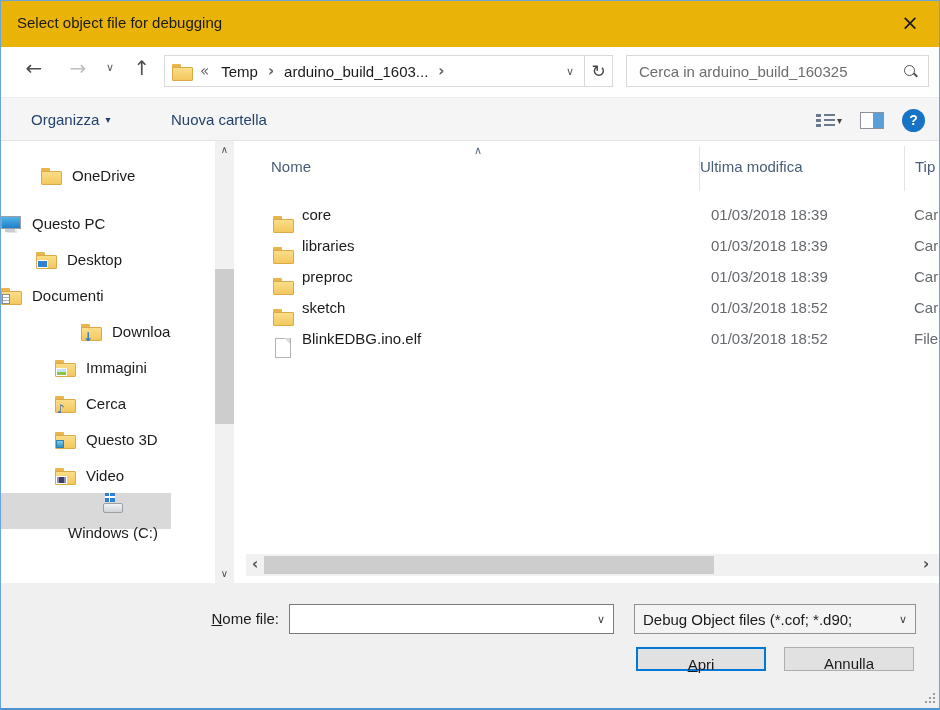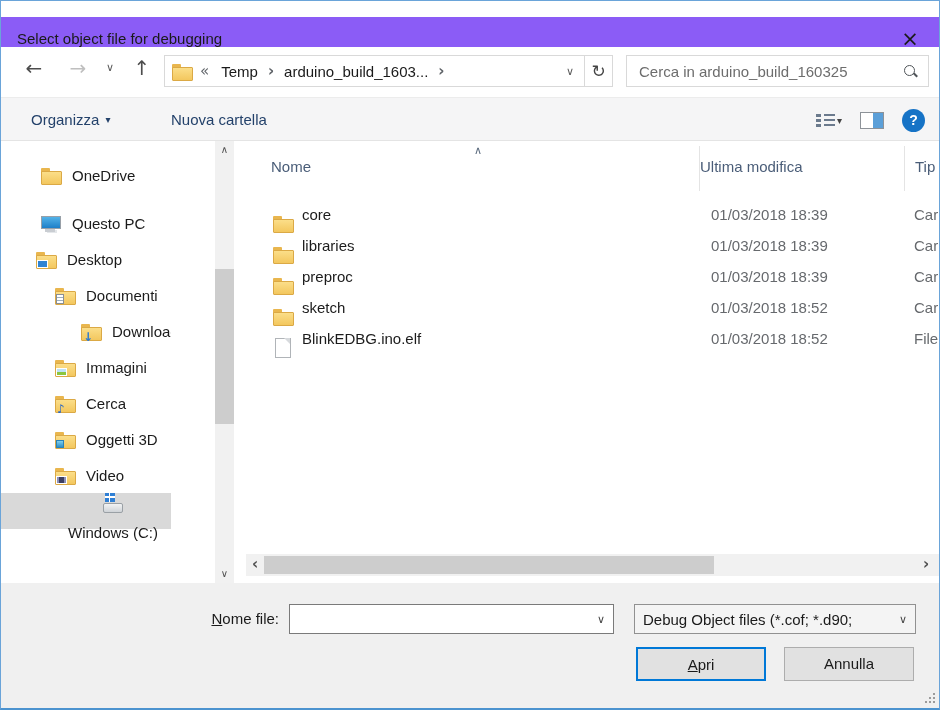--- a/index.html
+++ b/index.html
@@ -5,21 +5,21 @@
   * { box-sizing: border-box; margin: 0; padding: 0; }
   body { margin: 0; background: #fff; font-family: "Liberation Sans", sans-serif; }
   .win {
     position: relative; width: 940px; height: 710px; background: #fff;
     border: 1px solid #6aa4d9; border-bottom: 2px solid #4c93cf; overflow: hidden;
     font-size: 15px; color: #1b1b1b;
   }
   .glyph { font-family: "DejaVu Sans", sans-serif; }
 
   
-  .titlebar { position: absolute; left: 0; top: 16px; right: 0; height: 46px; background: #8b5cf6; }
+  .titlebar { position: absolute; left: 0; top: 0; right: 0; height: 46px; background: #eab308; }
   .title { position: absolute; left: 16px; top: 13px; font-size: 15px; color: #1a1a1a; }
   .close-btn { position: absolute; right: 12px; top: 8px; width: 34px; height: 28px;
     text-align: center; line-height: 28px; font-size: 21px; color: #1a1a1a; cursor: default; }
 
   
   .navrow { position: absolute; left: 0; top: 46px; right: 0; height: 44px; background: #fff; }
   .nav-btn { position: absolute; top: 8px; width: 30px; height: 28px; text-align: center;
     line-height: 26px; font-size: 20px; }
   .nav-back    { left: 18px;  color: #4d4d4d; }
   .nav-forward { left: 62px;  color: #bfbfbf; }
@@ -118,21 +118,21 @@
   .accel::first-letter { text-decoration: underline; }
   .fn-input-wrap { position: absolute; left: 288px; top: 21px; width: 325px; height: 30px; }
   .fn-input-wrap input { width: 100%; height: 100%; border: 1px solid #7a7a7a;
     font-family: inherit; font-size: 15px; padding: 0 26px 0 8px; outline: none; background: #fff; }
   .fn-dd { position: absolute; right: 9px; top: 9px; font-size: 11px; color: #444; }
   .ft-combo { position: absolute; left: 633px; top: 21px; width: 282px; height: 30px;
     background: #f4f4f4; border: 1px solid #919191; display: flex; align-items: center;
     padding: 0 8px; }
   .ft-value { flex: 1; font-size: 15px; color: #1a1a1a; white-space: nowrap; overflow: hidden; }
   .ft-dd { font-size: 11px; color: #444; margin-left: 4px; }
-  .btn { position: absolute; top: 64px; width: 130px; height: 34px; background: #e1e1e1;
+  .btn { position: absolute; top: 64px; width: 130px; height: 24px; background: #e1e1e1;
     text-align: center; line-height: 31px; font-size: 15px; color: #1a1a1a; }
   .btn-open { left: 635px; border: 2px solid #0078d7; }
   .btn-cancel { left: 783px; border: 1px solid #adadad; }
   .btn .accel { display: inline-block; }
   .grip { position: absolute; right: 4px; bottom: 5px; width: 10px; height: 10px; }
   .grip::before { content: ""; position: absolute; left: 8px; top: 8px; width: 2px; height: 2px;
     background: #9b9b9b;
     box-shadow: 0 -4px #9b9b9b, 0 -8px #9b9b9b, -4px 0 #9b9b9b, -8px 0 #9b9b9b, -4px -4px #9b9b9b; }
 
   
@@ -228,31 +228,31 @@
       <span class="help-btn">?</span>
     </div>
   </div>
 
   <div class="sidebar">
     <div class="side-list">
         <div class="side-item" style="padding-left: 40px;">
           <span class="ficon ic-folder"></span>
           <span class="side-label">OneDrive</span>
         </div>
-        <div class="side-item" style="padding-left: 40px; margin-top: 12px;">
+        <div class="side-item" style="margin-top: 12px;">
           <span class="ficon ic-computer"></span>
           <span class="side-label">Questo PC</span>
         </div>
         <div class="side-item" style="padding-left: 35px;">
           <span class="ficon ic-folder-desktop">
             <i class="ovl"></i>
           </span>
           <span class="side-label">Desktop</span>
         </div>
-        <div class="side-item" style="padding-left: 54px;">
+        <div class="side-item" style="">
           <span class="ficon ic-folder-documents">
             <i class="ovl"></i>
           </span>
           <span class="side-label">Documenti</span>
         </div>
         <div class="side-item" style="padding-left: 80px;">
           <span class="ficon ic-folder-download">
             <i class="ovl"></i>
           </span>
           <span class="side-label">Download</span>
@@ -266,21 +266,21 @@
         <div class="side-item" style="padding-left: 54px;">
           <span class="ficon ic-folder-music">
             <i class="ovl"></i>
           </span>
           <span class="side-label">Cerca</span>
         </div>
         <div class="side-item" style="padding-left: 54px;">
           <span class="ficon ic-folder-3d">
             <i class="ovl"></i>
           </span>
-          <span class="side-label">Oggetti 3D</span>
+          <span class="side-label">Questo 3D</span>
         </div>
         <div class="side-item" style="padding-left: 54px;">
           <span class="ficon ic-folder-video">
             <i class="ovl"></i>
           </span>
           <span class="side-label">Video</span>
         </div>
         <div class="side-item selected" style="padding-left: 54px; flex-direction: column;">
           <span class="ficon ic-drive-windows">
             <i class="ovl"></i>

